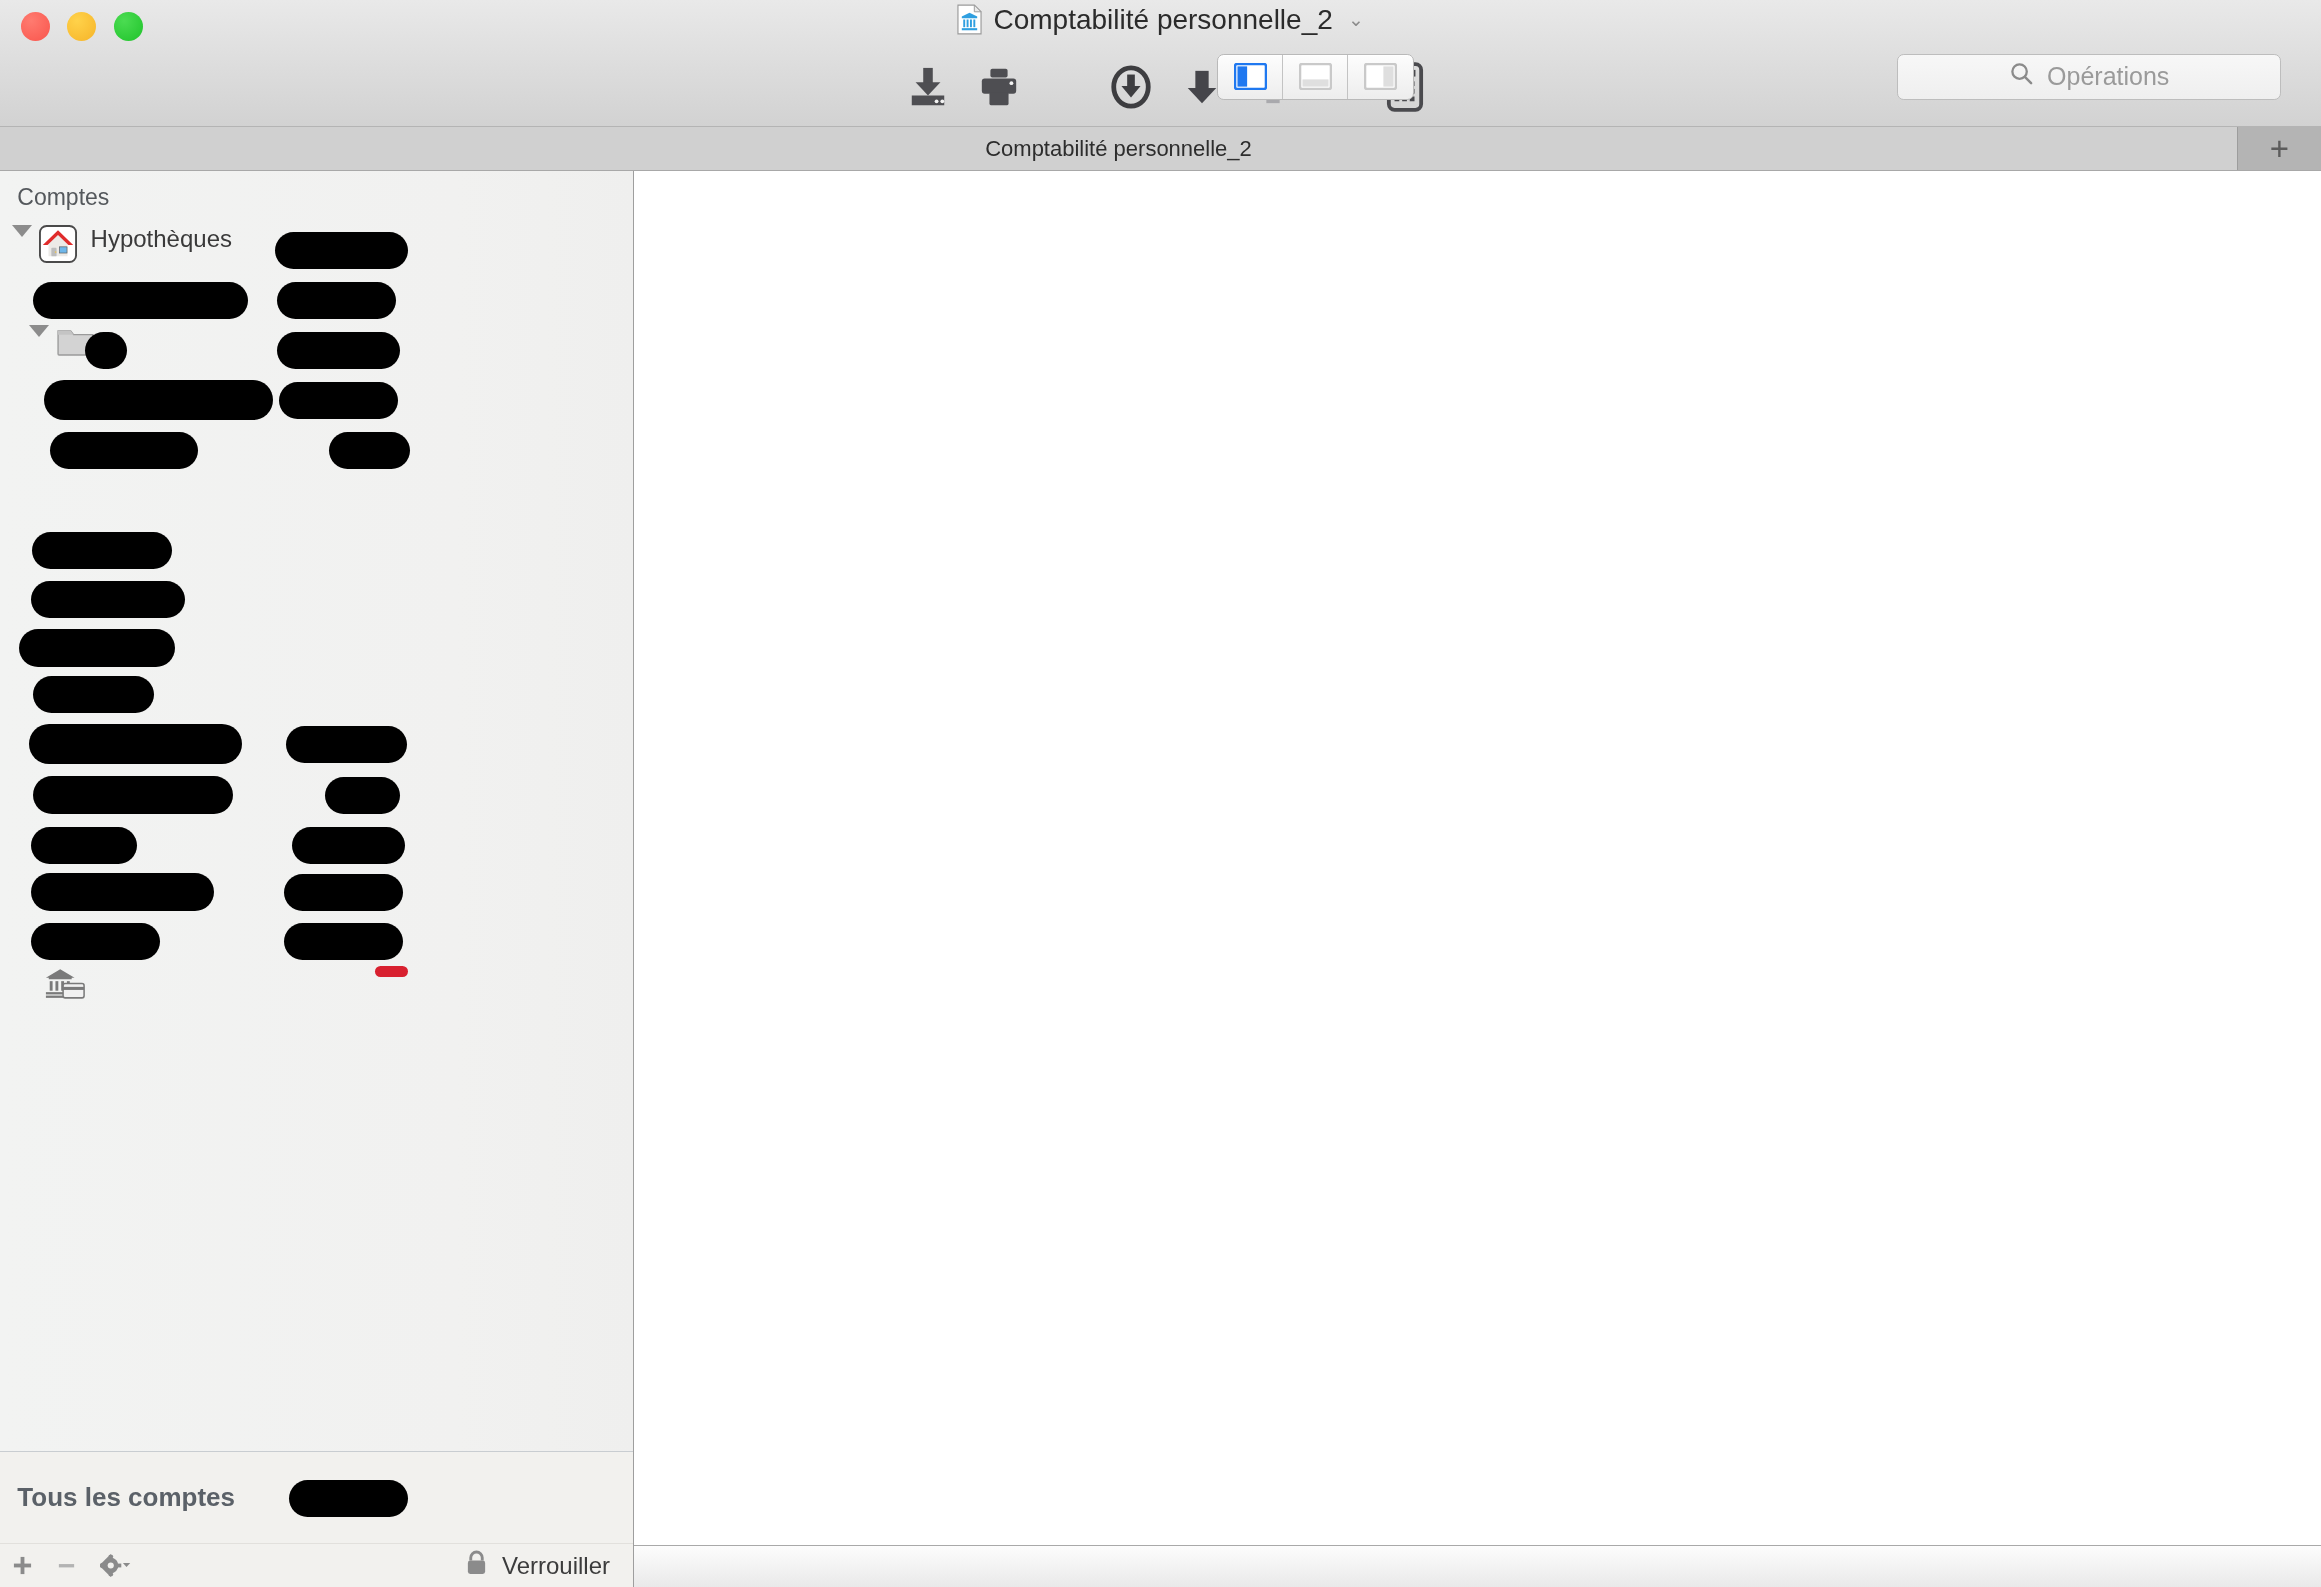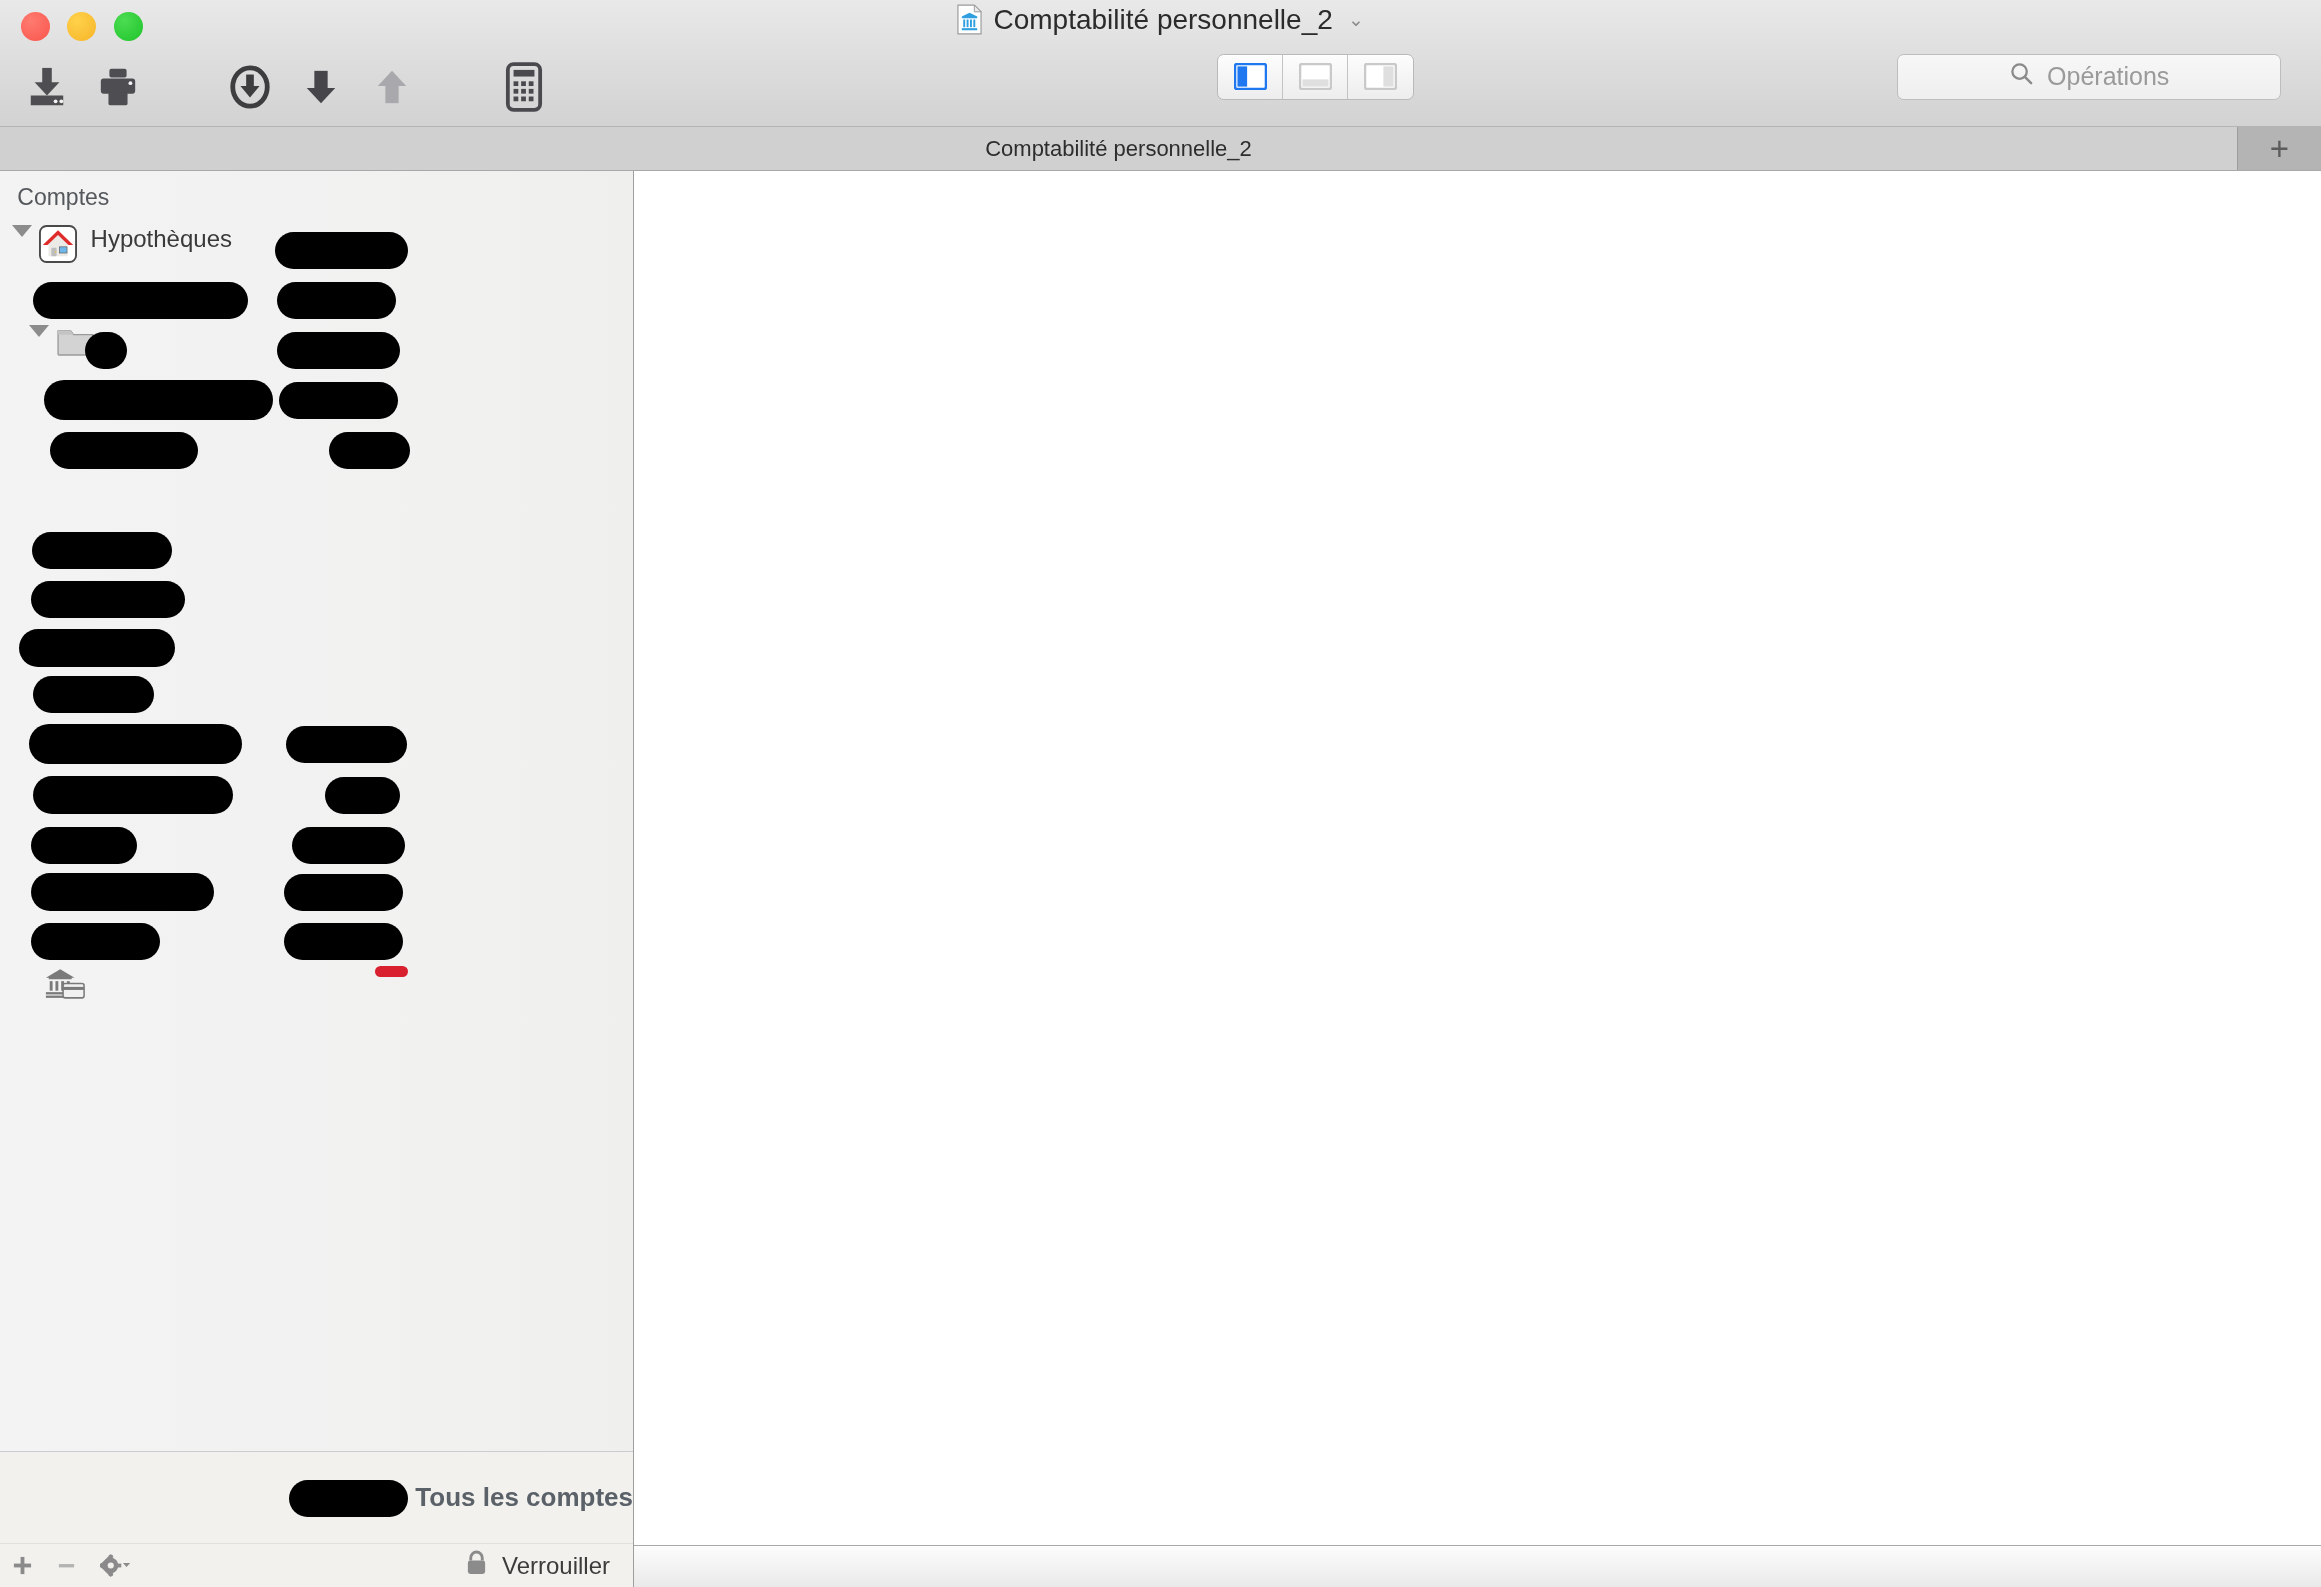--- a/index.html
+++ b/index.html
@@ -43,21 +43,21 @@
     gap: 11.5px;
     font-size: 28px; color: #2b2b2b;
   }
   .doc-icon { width: 25px; height: 31px; position: relative; display:inline-block; }
   .chev-down { color: #8b8b8b; font-size: 19px; line-height: 1; margin-left:3.8px;}
 
   .toolbar {
     position: absolute;
     left: 0; right: 0; top: 46px;
     height: 81px;
-    display: flex; align-items: center;
+    display: flex; align-items: center; justify-content: center;
   }
   .tb-group { display: flex; align-items: center; }
   .tb-btn {
     width: 71px; height: 60px;
     display: flex; align-items: center; justify-content: center;
     cursor: default;
   }
   .tb-btn svg { display: block; }
 
   .seg-control {
@@ -162,21 +162,21 @@
   }
 
   .sb-footer-sep {
     position: absolute; left: 0; right: 0; top: 0; height: 1px;
     background: #c9cdd1;
   }
   .sb-allaccounts {
     position: relative;
     flex: 0 0 92px;
     background: #f2f1ee;
-    display: flex; align-items: center; justify-content: flex-end;
+    display: flex; align-items: center;
   }
   .sb-all-label {
     margin-left: 17.3px;
     font-size: 26px; font-weight: bold; color: #5b6168;
   }
   .sb-bottombar {
     flex: 0 0 44px;
     background: #f2f1ee;
     display: flex; align-items: center;
     position: relative;

